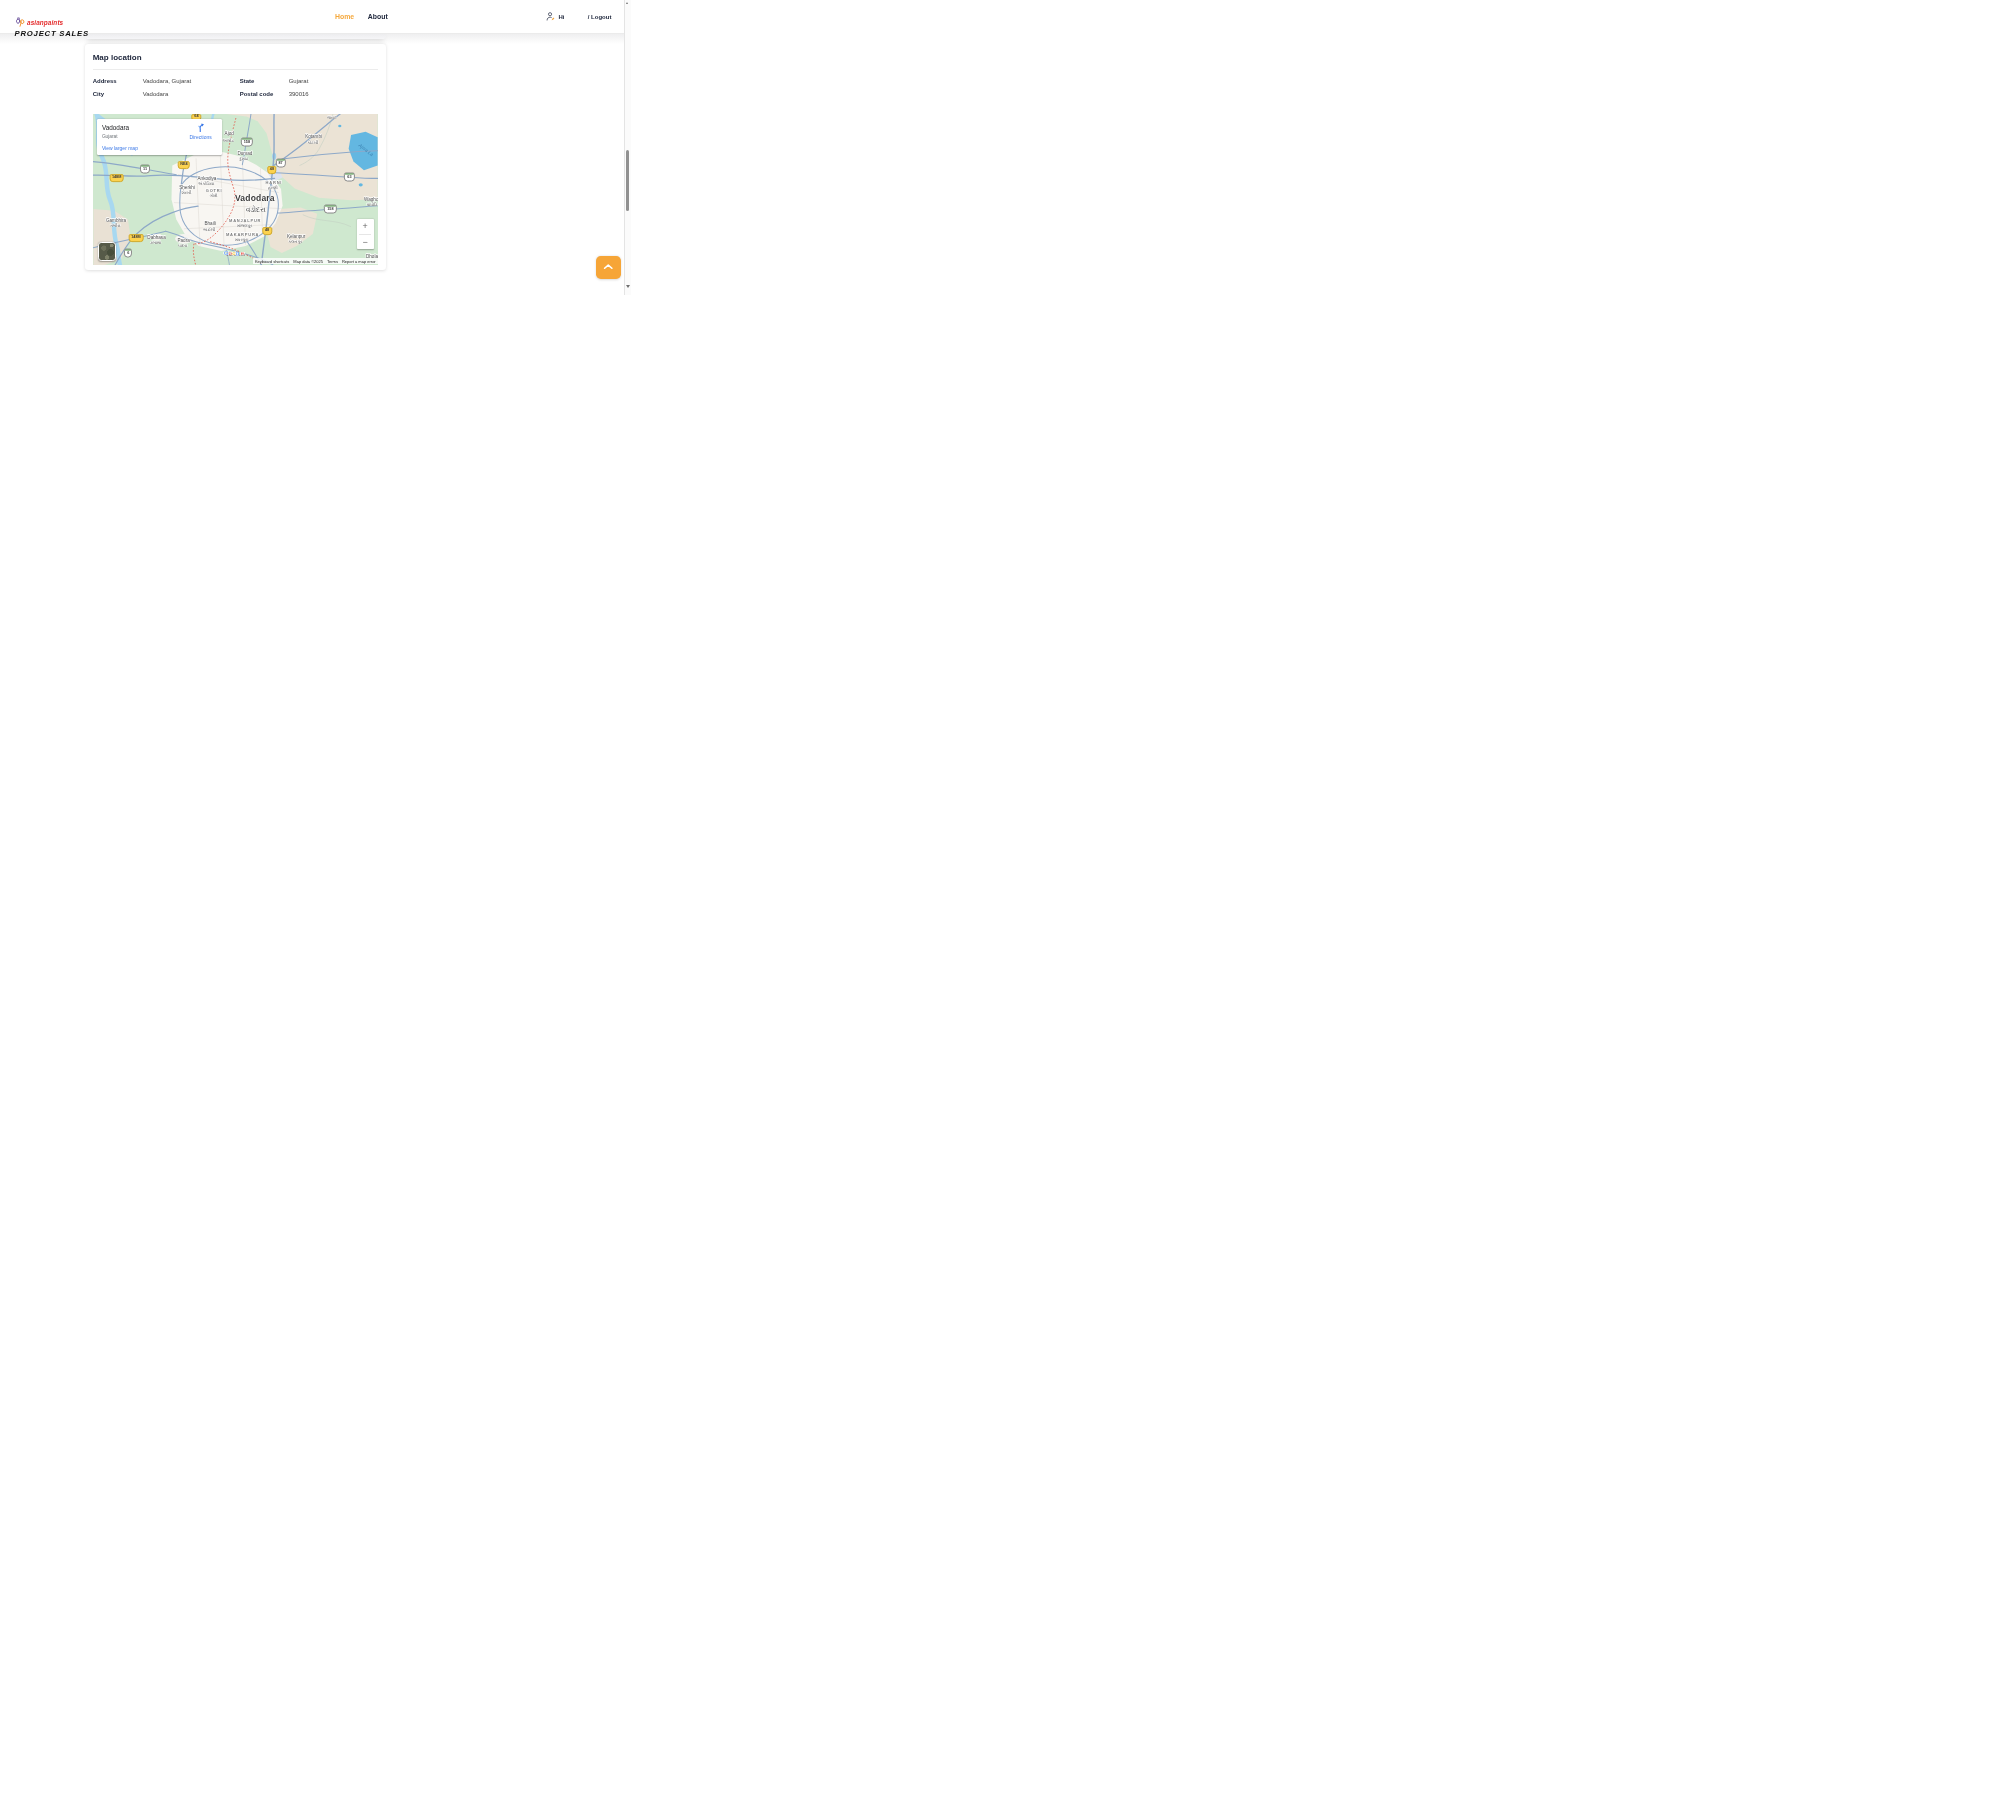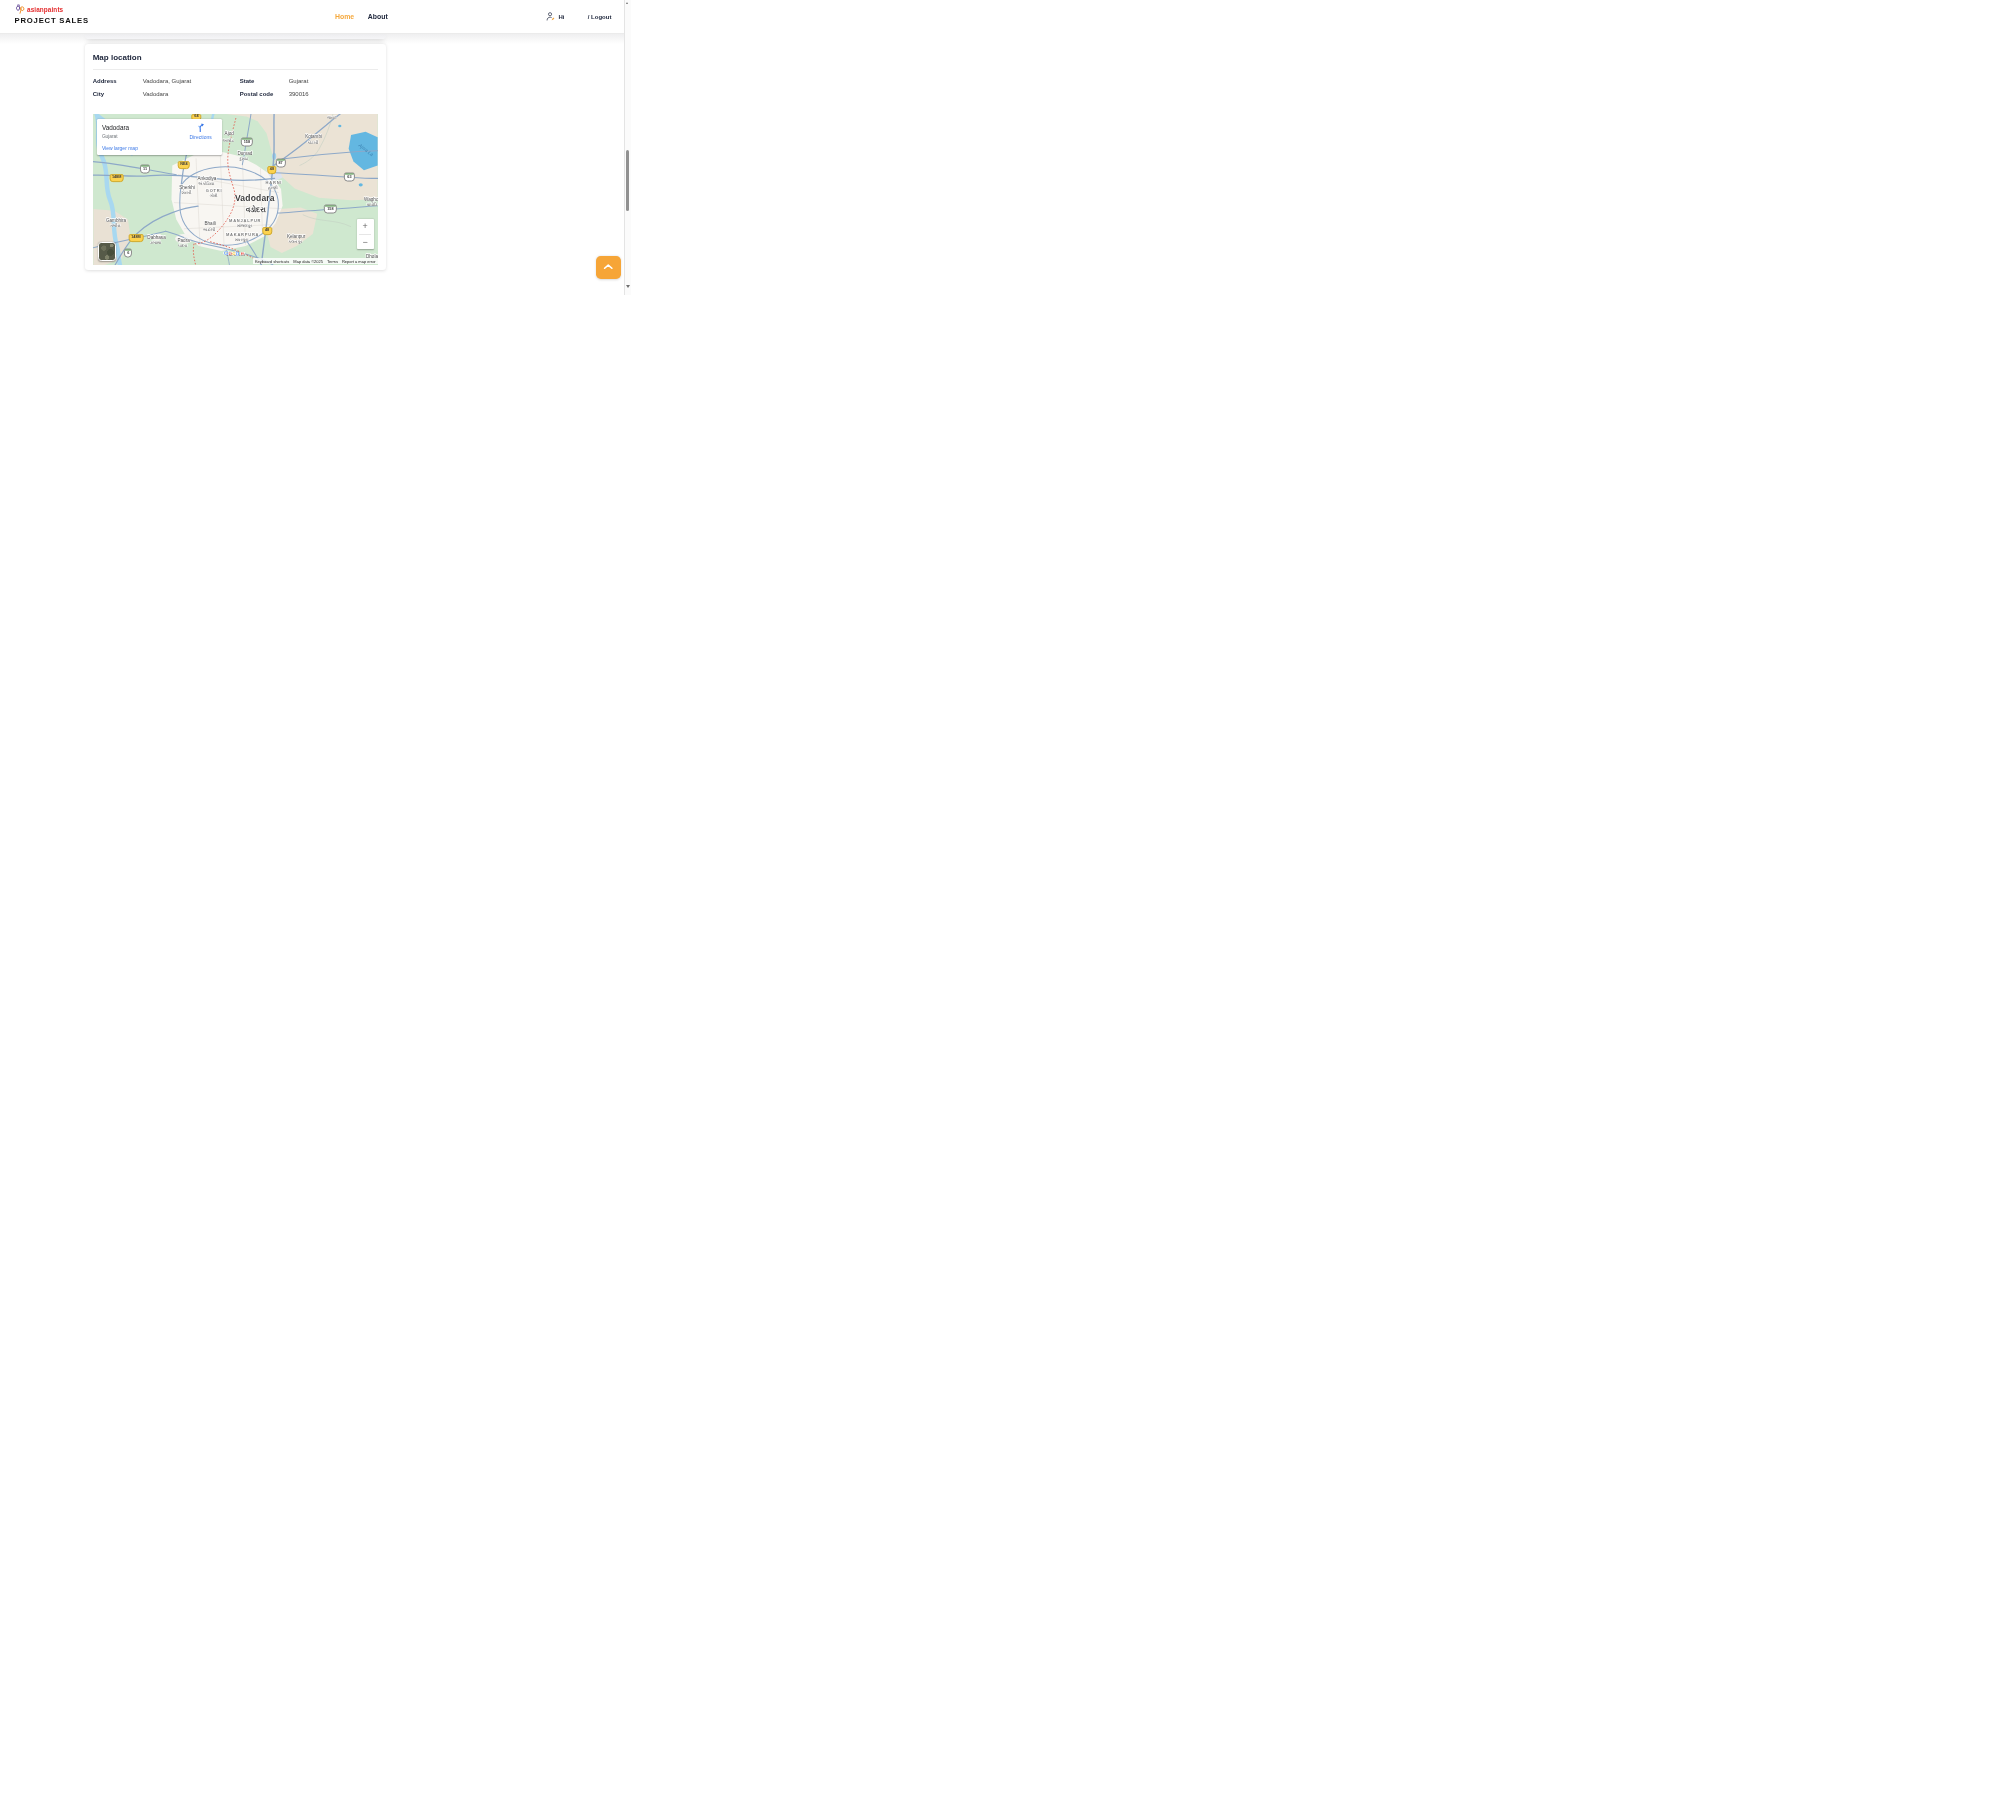--- a/index.html
+++ b/index.html
@@ -2,21 +2,21 @@
 <html style="font-size:6.4px"><head>
 <meta charset="utf-8">
 <style>
   html,body{margin:0;padding:0;background:#ffffff;}
   body{font-family:"Liberation Sans","DejaVu Sans",sans-serif;color:#222;}
   .stage{position:relative;width:631px;height:357px;background:#fff;overflow:hidden;}
 
   
   .header{position:absolute;left:0;top:0;width:631px;height:33px;background:#fff;border-bottom:0.4px solid #ebebeb;z-index:50;}
   .header-shadow{position:absolute;left:0;top:33px;width:625px;height:10.5px;background:linear-gradient(#ededee,rgba(255,255,255,0));z-index:1;}
-  .logo{position:absolute;left:14.5px;top:4px;}
+  .logo{position:absolute;left:14.5px;top:17px;font-style:italic;}
   .logo-row{display:flex;align-items:center;gap:2px;}
   .logo-brand{font-size:6.4px;font-weight:bold;color:#e42d2e;letter-spacing:0.1px;}
   .logo-sub{font-size:7.7px;font-weight:700;color:#101010;letter-spacing:0.8px;margin-top:0.8px;}
   .nav{position:absolute;left:335px;top:0;height:33px;display:flex;align-items:center;gap:13.7px;}
   .nav-link{font-size:6.9px;font-weight:700;color:#222a3f;text-decoration:none;cursor:pointer;}
   .nav-link.active{color:#f5a83c;}
   .user{position:absolute;left:545px;top:0;height:33px;display:flex;align-items:center;}
   .user-greeting{font-size:6px;font-weight:700;color:#222a3f;margin-left:2.4px;}
   .user-logout{font-size:6px;font-weight:700;color:#222a3f;margin-left:23.4px;cursor:pointer;}
 
@@ -38,21 +38,21 @@
   .flabel{font-weight:700;color:#232b40;}
   .fvalue{color:#464646;}
 
   
   .map{position:absolute;left:7.7px;top:70px;width:285px;height:151px;background:#cfe8cf;overflow:hidden;cursor:default;}
   .map svg.base{position:absolute;left:0;top:0;}
   .map-labels{position:absolute;left:0;top:0;right:0;bottom:0;pointer-events:none;z-index:2;}
   .mlabel{position:absolute;transform:translate(-50%,-50%);white-space:nowrap;
      text-shadow:-0.4px -0.4px 0 #fff,0.4px -0.4px 0 #fff,-0.4px 0.4px 0 #fff,0.4px 0.4px 0 #fff,0 0 1.2px #fff;}
   .mlabel.city{font-size:8.5px;font-weight:600;color:#3a3a3a;letter-spacing:0.2px;}
-  .mlabel.city-gj{font-size:7.3px;font-weight:700;color:#3a3a3a;}
+  .mlabel.city-gj{font-size:7.3px;font-weight:400;color:#3a3a3a;}
   .mlabel.area{font-size:4px;font-weight:700;color:#7c7c7c;letter-spacing:0.8px;}
   .mlabel.area-gj{font-size:4px;font-weight:600;color:#7c7c7c;}
   .mlabel.town{font-size:4.6px;color:#4d4d4d;}
   .mlabel.town-gj{font-size:4.2px;color:#4d4d4d;}
   .mlabel.water{font-size:4.8px;font-style:italic;color:#3f86b5;transform:translate(-50%,-50%) rotate(38deg);text-shadow:none;}
   .map-badges{position:absolute;inset:0;pointer-events:none;z-index:2;}
   .badge{position:absolute;transform:translate(-50%,-50%);font-size:3.8px;font-weight:700;color:#3a3a3a;line-height:1;}
   .badge.yellow{background:#fcd24f;border:0.4px solid #cfa92e;border-radius:1.6px 1.6px 3.2px 3.2px;padding:0.8px 1.6px 1.2px;}
   .badge.shield{background:#fff;border:0.6px solid #878787;border-radius:2px 2px 3.6px 3.6px;padding:0 2px 1.2px;}
   .badge.shield::before{content:"";display:block;height:1.2px;background:#47913f;border-radius:1.2px 1.2px 0 0;margin:0 -2px 0.8px;}

